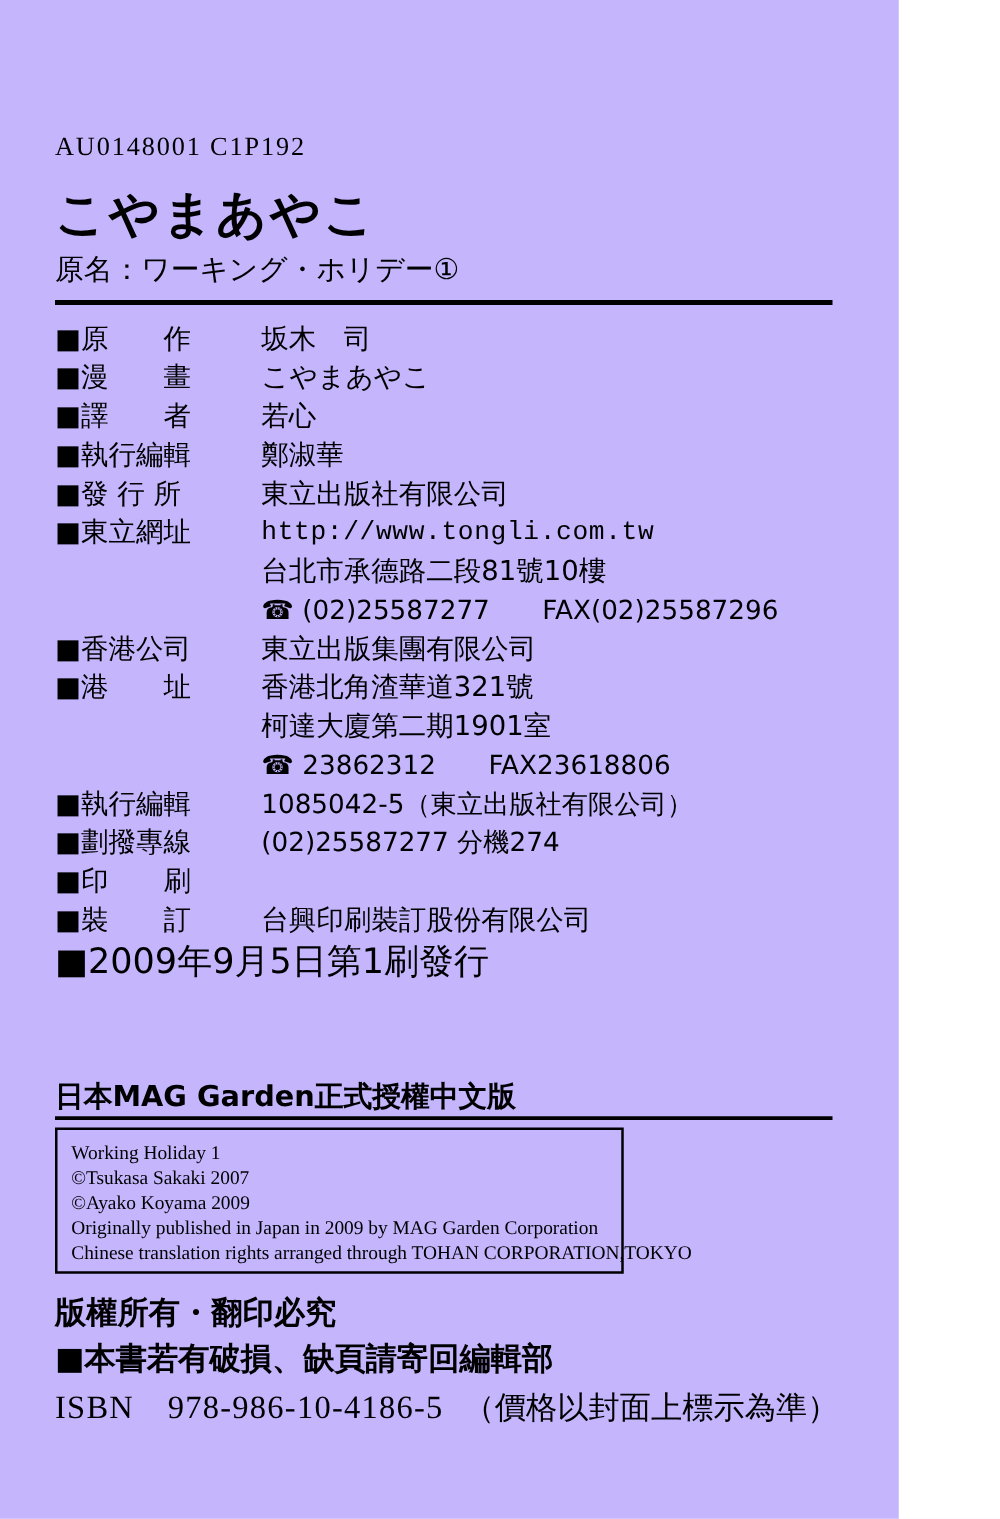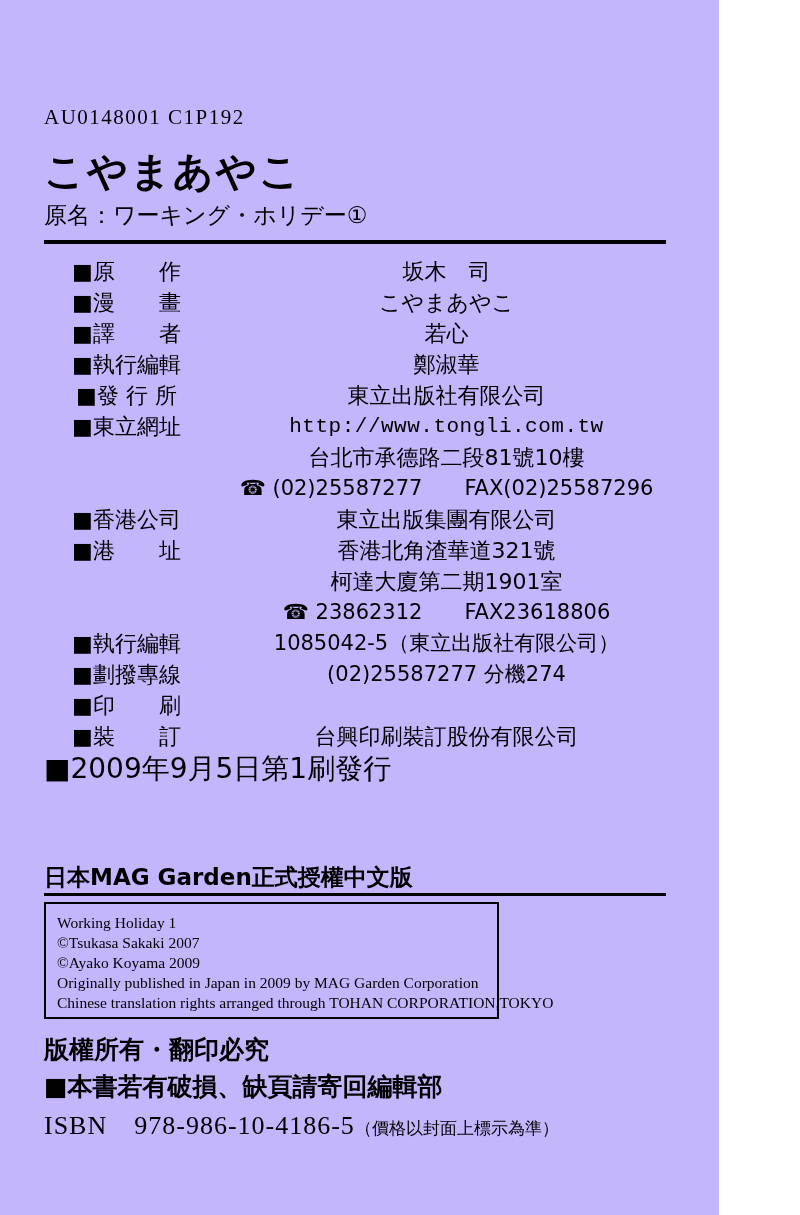--- a/index.html
+++ b/index.html
@@ -61,21 +61,20 @@
   .info-table {
     position: absolute;
     left: 44px;
     top: 256px;
     width: 640px;
   }
   .row {
     display: flex;
     align-items: flex-start;
     min-height: 31px;
-    text-align: center;
   }
   .lbl {
     width: 165px;
     flex: 0 0 165px;
     font-family: "DejaVu Sans", sans-serif;
     font-size: 22px;
     font-weight: normal;
     white-space: pre;
     line-height: 31px;
   }
@@ -157,22 +156,23 @@
   }
   .foot-3 {
     font-family: "Liberation Serif", serif;
     font-size: 26px;
     line-height: 40px;
     white-space: nowrap;
     letter-spacing: 1px;
   }
   .foot-3 .price {
     font-family: Liberation Mono, monospace;
-    font-size: 17px;
+    font-size: 25px;
     letter-spacing: 0;
+    margin-left: 16px;
   }
   .tel-glyph {
     font-family: "DejaVu Sans", sans-serif;
   }
 </style>
 </head>
 <body>
 
 <div class="page">
 

